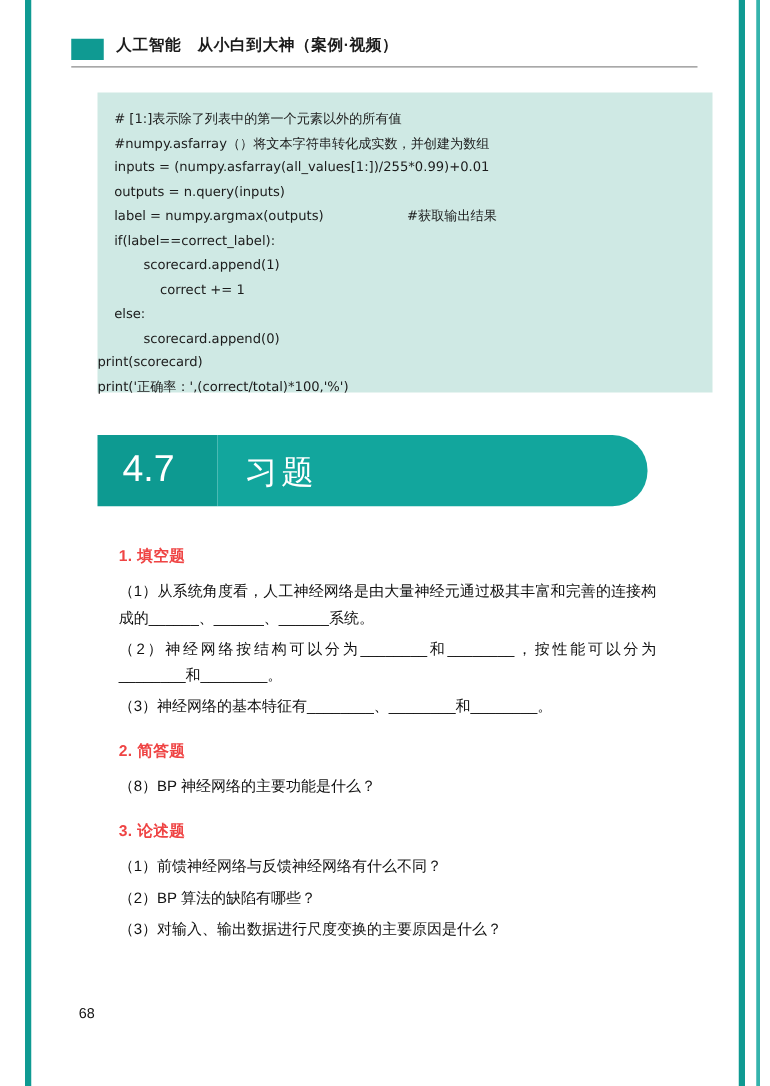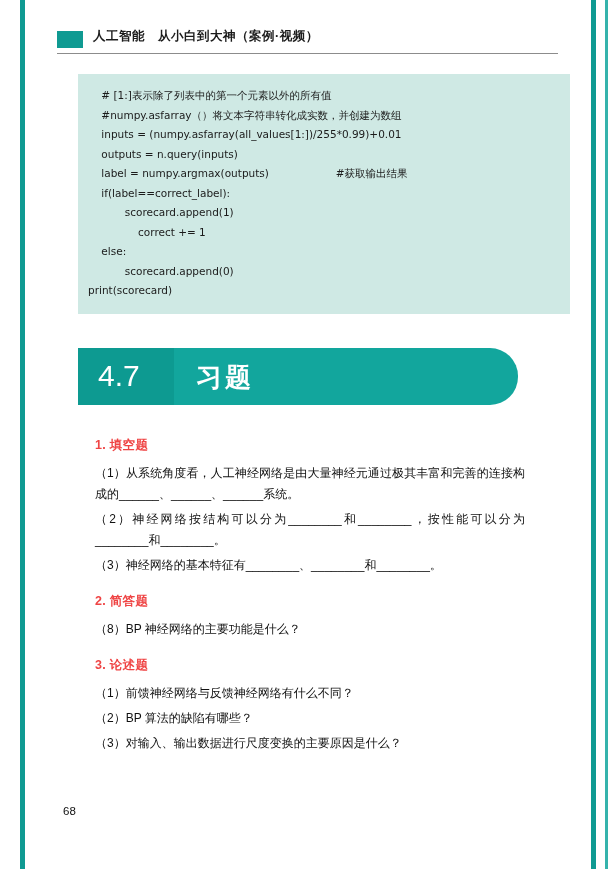--- a/index.html
+++ b/index.html
@@ -73,21 +73,21 @@
   }
 
   
   .code-block {
     position: absolute;
     left: 78px; top: 74px;
     width: 492px;
     height: 240px;
     background: #cfe9e4;
     box-sizing: border-box;
-    padding: 12px 10px 10px 10px;
+    padding: 12px 10px 10px 0;
   }
   .code-line {
     font-family: "DejaVu Sans", sans-serif;
     font-size: 10.5px;
     color: #1b1b1b;
     line-height: 19.5px;
     white-space: pre;
   }
 
   
@@ -116,21 +116,21 @@
     left: 20px; top: 11px;
     font-size: 30px;
     font-weight: normal;
     color: #ffffff;
     font-family: "Liberation Sans", sans-serif;
   }
   .banner-text {
     position: absolute;
     left: 118px; top: 12px;
     font-size: 26px;
-    font-weight: bold;
+    font-weight: normal;
     color: #ffffff;
     letter-spacing: 3px;
   }
 
   
   .content {
     position: absolute;
     left: 95px; top: 437px;
     width: 430px;
   }
@@ -181,20 +181,21 @@
     <div class="code-line">    inputs = (numpy.asfarray(all_values[1:])/255*0.99)+0.01</div>
     <div class="code-line">    outputs = n.query(inputs)</div>
     <div class="code-line"></div>
     <div class="code-line">    label = numpy.argmax(outputs)                    #获取输出结果</div>
     <div class="code-line">    if(label==correct_label):</div>
     <div class="code-line">           scorecard.append(1)</div>
     <div class="code-line">               correct += 1</div>
     <div class="code-line">    else:</div>
     <div class="code-line">           scorecard.append(0)</div>
     <div class="code-line">print(scorecard)</div>
+    <div class="code-line">print('正确率：',(correct/total)*100,'%')</div>
   </div>
 
   <div class="section-banner">
     <div class="banner-left"></div>
     <div class="banner-right"></div>
     <div class="banner-num">4.7</div>
     <div class="banner-text">习题</div>
   </div>
 
   <div class="content">

